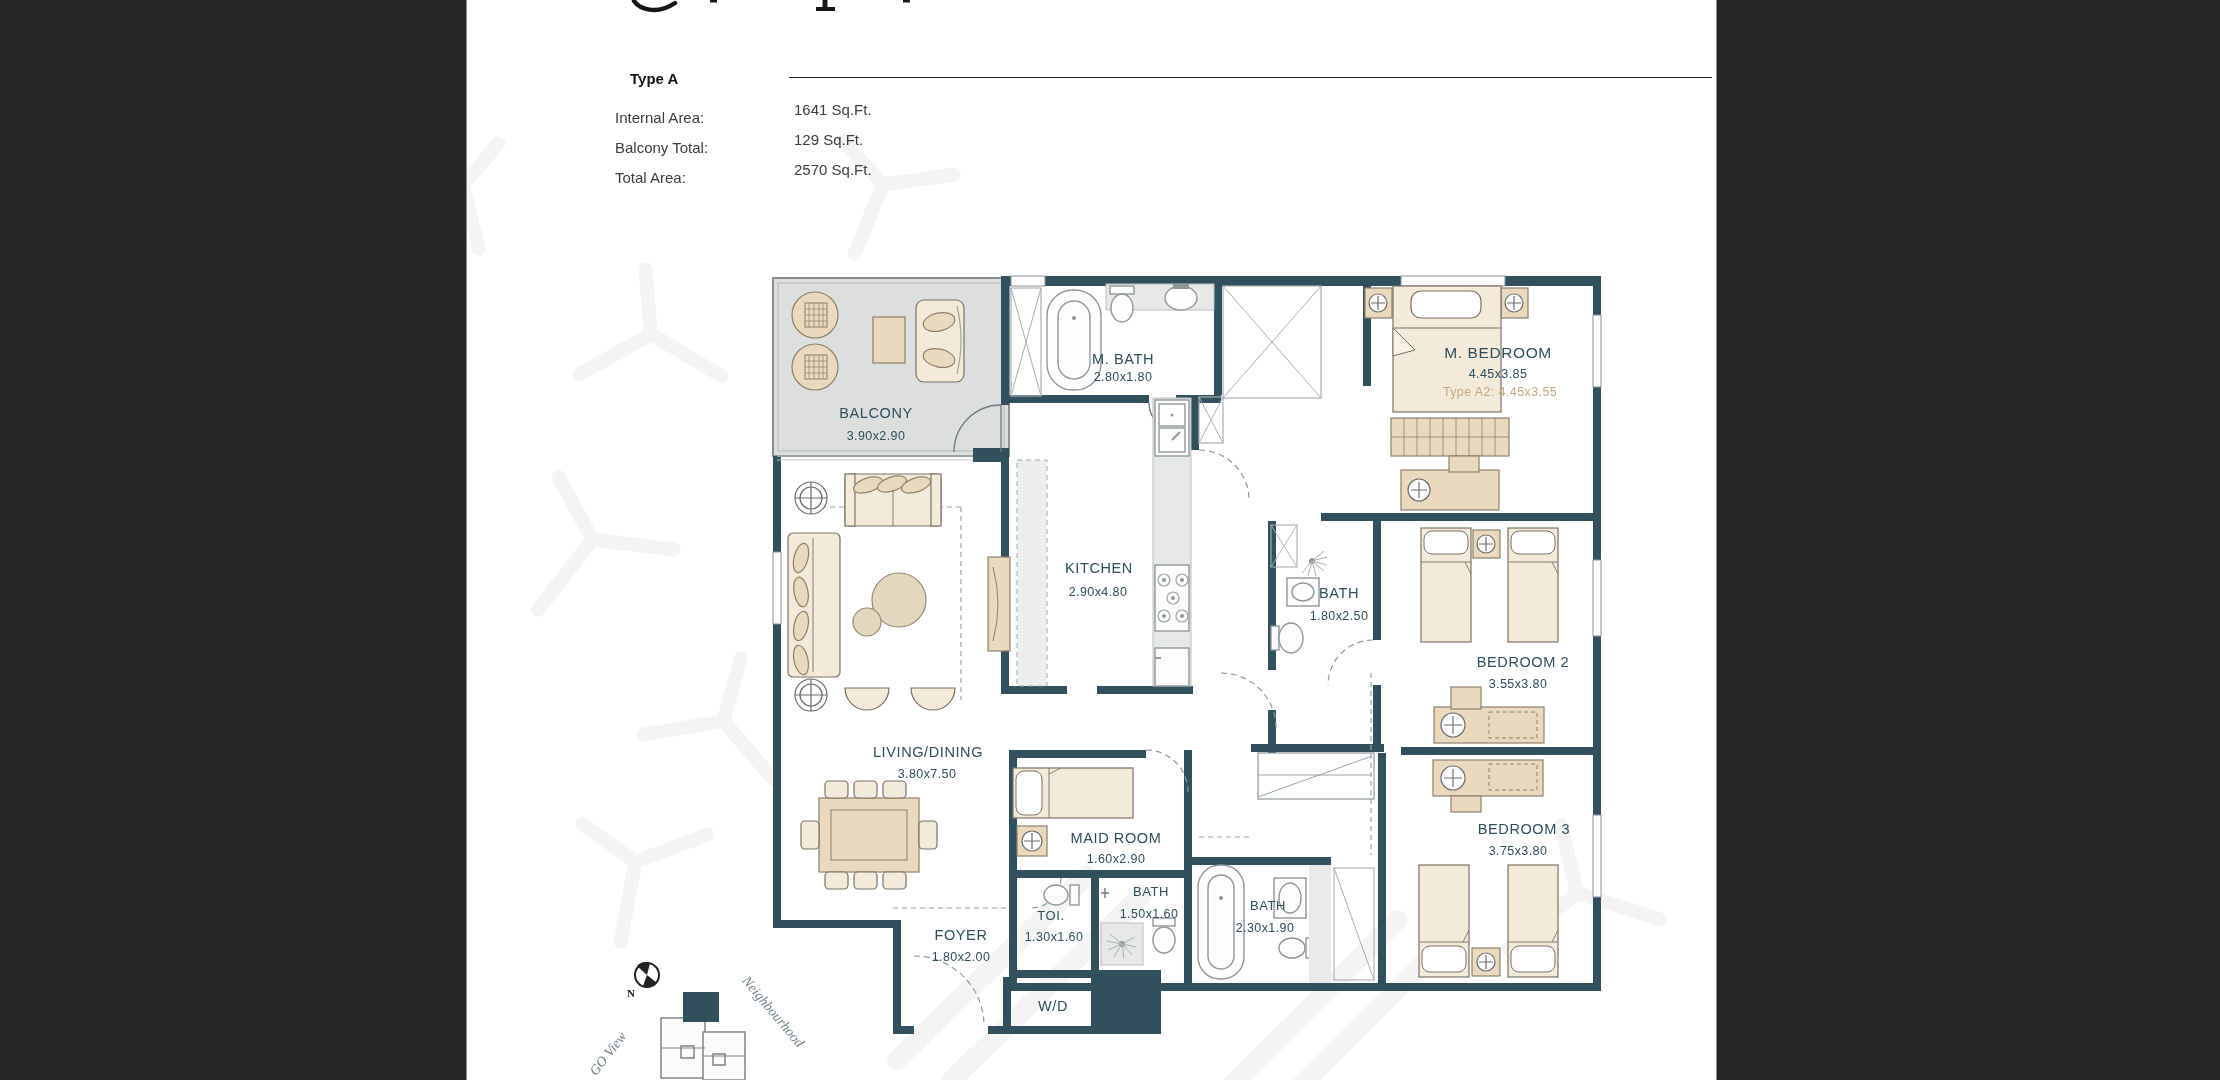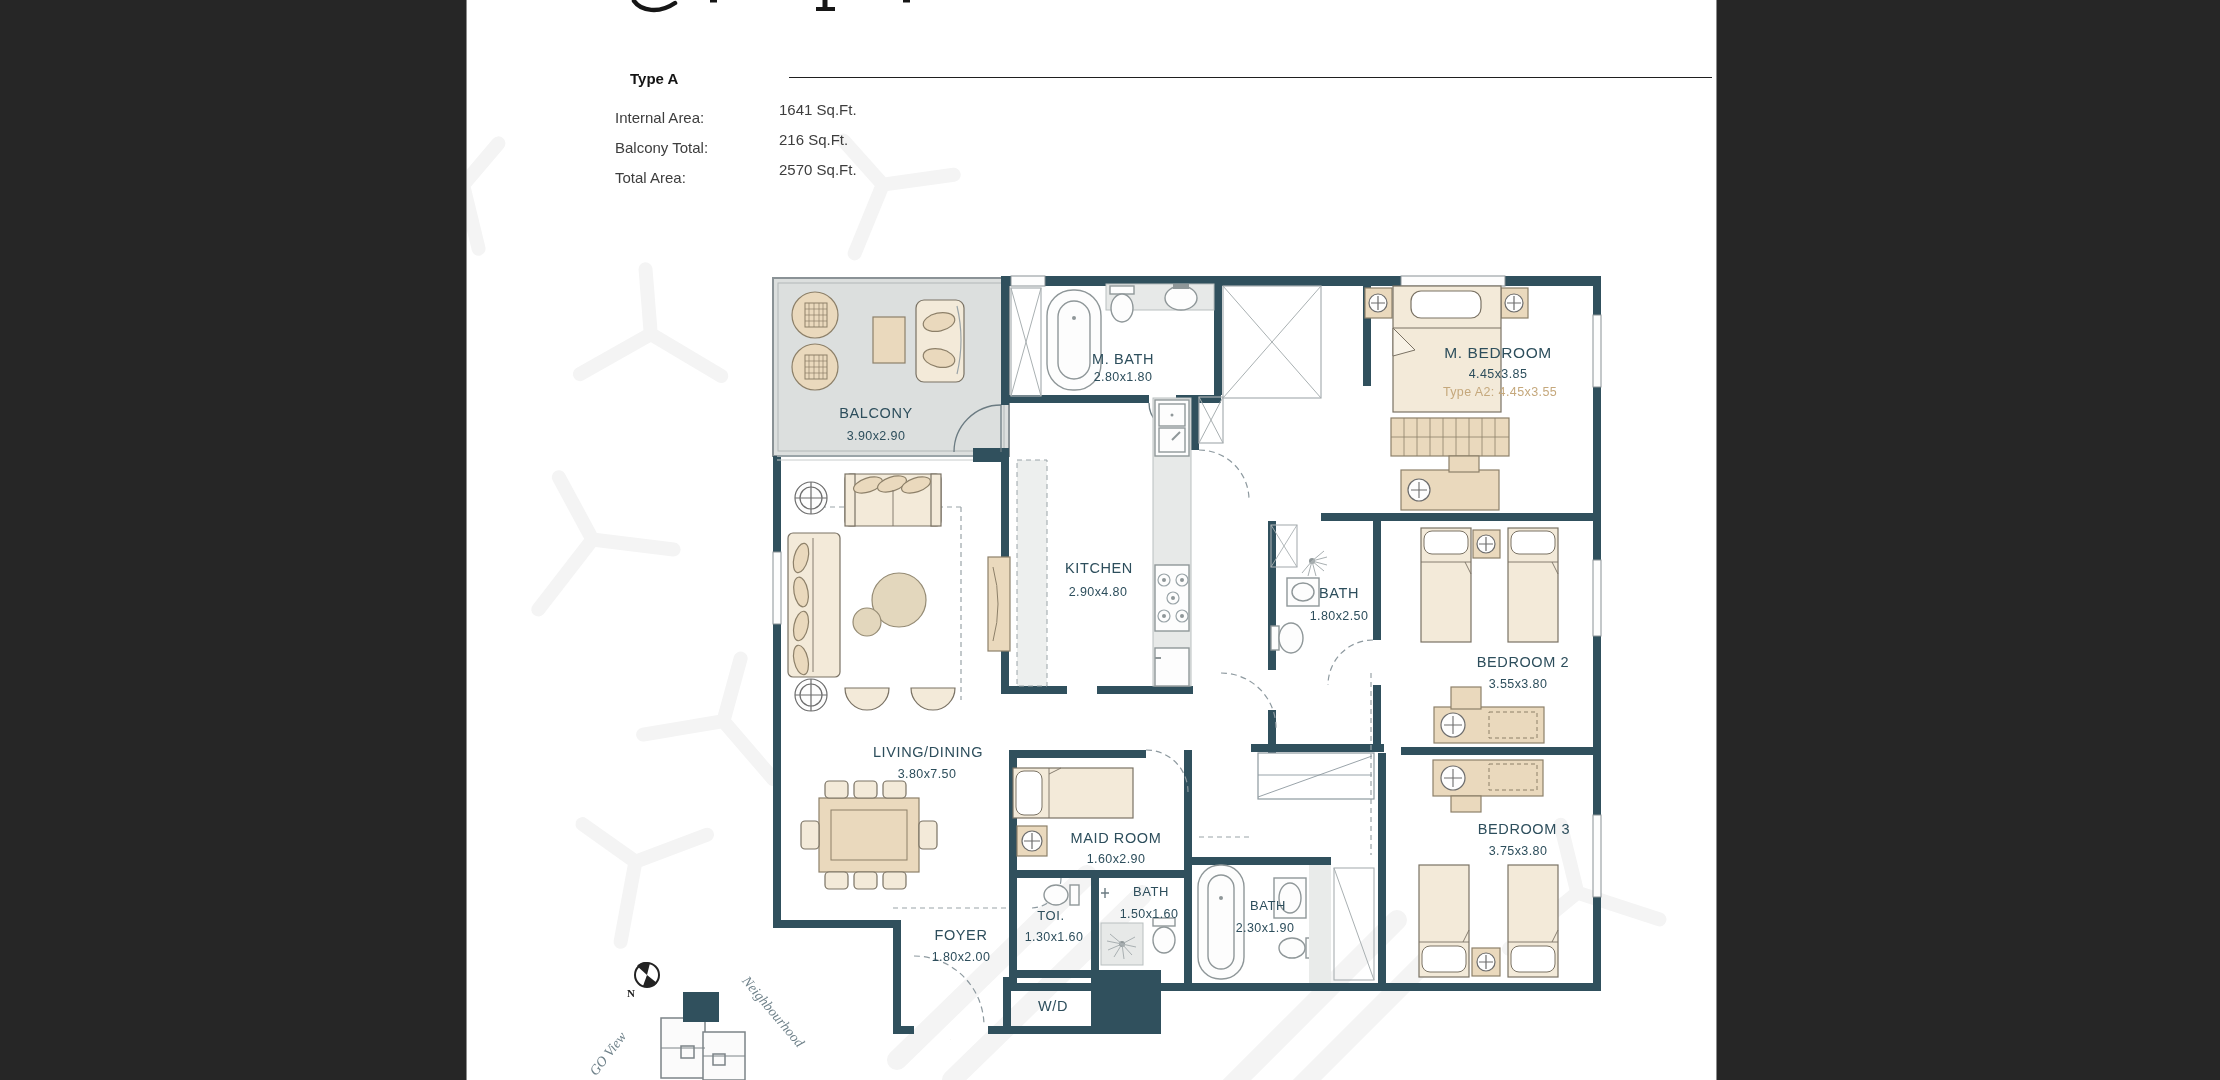--- a/index.html
+++ b/index.html
@@ -6,21 +6,21 @@
   .canvas{position:relative;width:2220px;height:1080px;background:#262626;overflow:hidden;
           font-family:"Liberation Sans",sans-serif;}
   .page{position:absolute;left:466px;top:0;width:1249px;height:1080px;background:#ffffff;
         border-left:1px solid #8c8c8c;border-right:1px solid #8c8c8c;overflow:hidden;}
   .watermark{position:absolute;left:0;top:0;pointer-events:none;}
   .titlefrag{position:absolute;left:0;top:0;}
   .type-label{position:absolute;left:148px;top:70px;font-size:15px;font-weight:bold;color:#141414;margin-left:15px;}
   .rule{position:absolute;left:322px;top:77px;width:923px;height:1px;background:#1f1f1f;}
   .spec-row{position:absolute;left:148px;width:420px;height:18px;font-size:15px;color:#3d3d3d;}
   .spec-row .lbl{position:absolute;left:0;top:0;margin-top:8px;}
-  .spec-row .val{position:absolute;left:164px;top:0;}
+  .spec-row .val{position:absolute;left:179px;top:0;}
   .plan{position:absolute;left:294px;top:270px;}
   .compass{position:absolute;left:150px;top:952px;}
   .sitemap{position:absolute;left:186px;top:990px;}
   .site-label{position:absolute;font-family:"Liberation Serif",serif;font-style:italic;
               font-size:14px;color:#6e8089;white-space:nowrap;}
   .site-label.left{left:116px;top:1046px;transform:rotate(-52deg);}
   .site-label.right{left:262px;top:1004px;transform:rotate(50deg);}
   
   .wall{fill:#30505d;}
   .win{fill:#fdfdfd;stroke:#8a9296;stroke-width:1;}
@@ -88,21 +88,21 @@
     </svg>
 
     <div class="type-label">Type A</div>
     <div class="rule"></div>
     <div class="spec-row" style="top:101px">
       <span class="lbl">Internal Area:</span>
       <span class="val">1641 Sq.Ft.</span>
     </div>
     <div class="spec-row" style="top:131px">
       <span class="lbl">Balcony Total:</span>
-      <span class="val">216 Sq.Ft.</span>
+      <span class="val">129 Sq.Ft.</span>
     </div>
     <div class="spec-row" style="top:161px">
       <span class="lbl">Total Area:</span>
       <span class="val">2570 Sq.Ft.</span>
     </div>
 
     <svg class="plan" width="850" height="770" viewBox="0 0 850 770">
 
       <g>
         <rect x="12" y="8" width="236" height="178" fill="#dcdfde" stroke="#8a9296" stroke-width="2"></rect>

